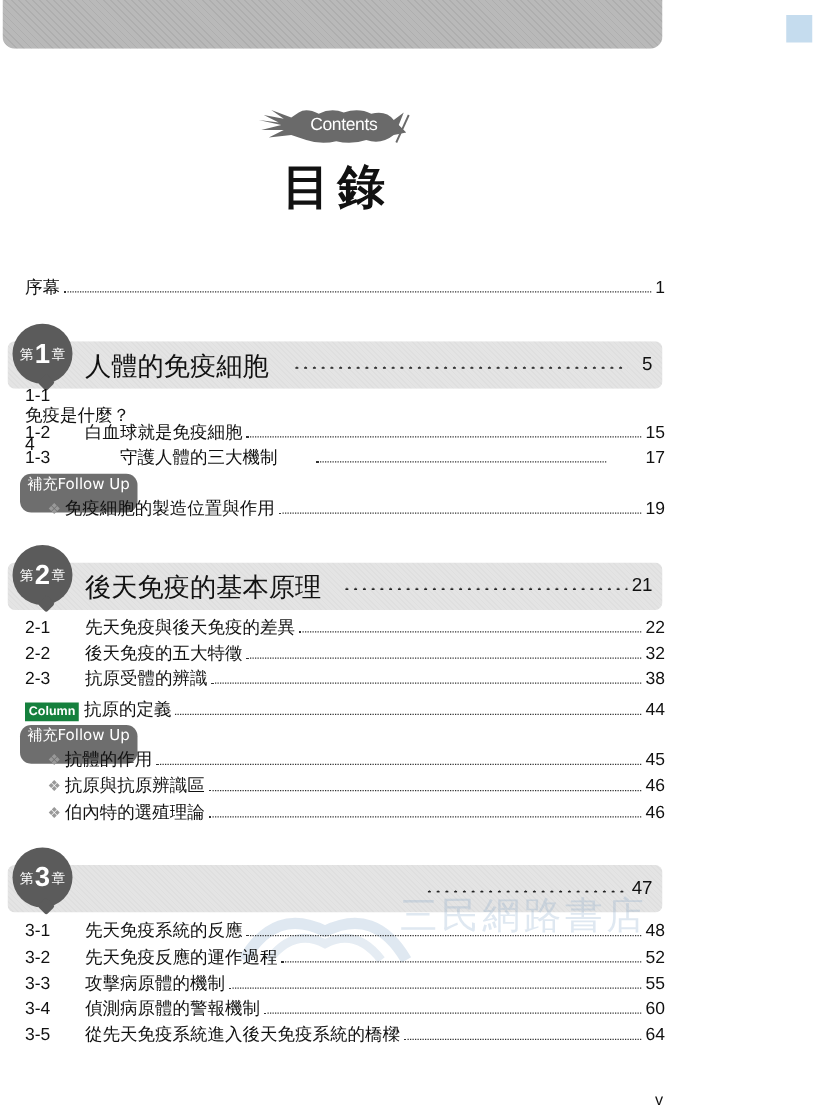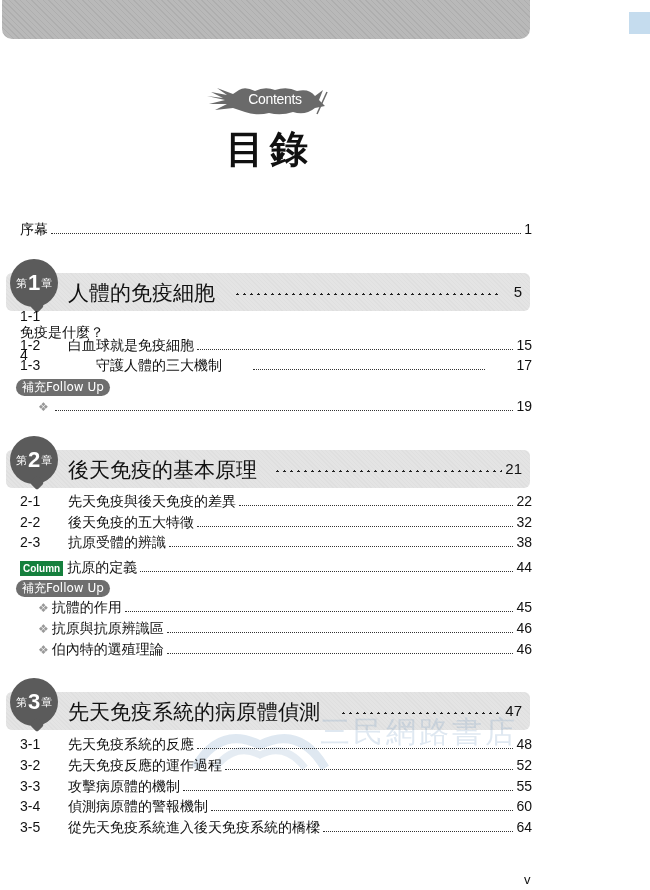--- a/index.html
+++ b/index.html
@@ -69,21 +69,21 @@
       position: absolute; top: 20px; height: 2px;
       background-image: radial-gradient(circle, #222 1px, transparent 1.3px);
       background-size: 7px 3px; background-repeat: repeat-x;
     }
     .chapter .cpage {
       position: absolute; right: 8px; top: 10px;
       font-family: "Liberation Sans", sans-serif; font-size: 15px;
     }
 
     .follow-tag {
-      position: absolute; left: 16px; height: 17px; padding: 0 6px;
+      position: absolute; left: 16px; height: 31px; padding: 0 6px;
       background: #6e6e6e; color: #fff; border-radius: 9px;
       font-size: 12px; line-height: 17px; white-space: nowrap;
     }
     .column-tag {
       display: inline-block; background: #15803d; color: #fff; font-family: "Liberation Sans", sans-serif;
       font-size: 10px; font-weight: bold; padding: 1px 3px; margin-right: 4px; line-height: 13px;
     }
 
     .watermark {
       position: absolute; left: 190px; top: 712px; width: 360px; height: 70px; pointer-events: none;
@@ -149,20 +149,21 @@
 </div>
 <div class="toc-row" style="top:357px;gap:28px;">
   <span class="num">1-3</span>
   <span class="title">守護人體的三大機制</span>
   <span class="dots"></span>
   <span class="page">17</span>
 </div>
 <div class="follow-tag" style="top:379px;">補充Follow Up</div>
 <div class="toc-row sub" style="top:398px;">
   <span class="bullet">❖</span>
+  <span class="title">免疫細胞的製造位置與作用</span>
   <span class="dots"></span>
   <span class="page">19</span>
 </div>
 
 <div class="chapter" style="top:450px;">
   <div class="badge">
     <span>第</span>
       <span class="n">2</span>
       <span>章</span>
   </div>
@@ -215,21 +216,20 @@
   <span class="dots"></span>
   <span class="page">46</span>
 </div>
 
 <div class="chapter" style="top:692px;">
   <div class="badge">
     <span>第</span>
       <span class="n">3</span>
       <span>章</span>
   </div>
-  <span class="ctitle">先天免疫系統的病原體偵測</span>
   <span class="cdots" style="left:334px; width:160px;"></span>
   <span class="cpage">47</span>
 </div>
 
 <div class="watermark">
   <svg width="140" height="50" viewBox="0 0 140 50">
     <path d="M5 48 Q30 5 70 25 Q110 5 135 48" fill="none" stroke="rgba(110,150,190,0.22)" stroke-width="9"></path>
     <path d="M25 48 Q45 22 70 35 Q95 22 115 48" fill="none" stroke="rgba(110,150,190,0.18)" stroke-width="7"></path>
   </svg>
   <span class="wm-cn">三民網路書店</span>

